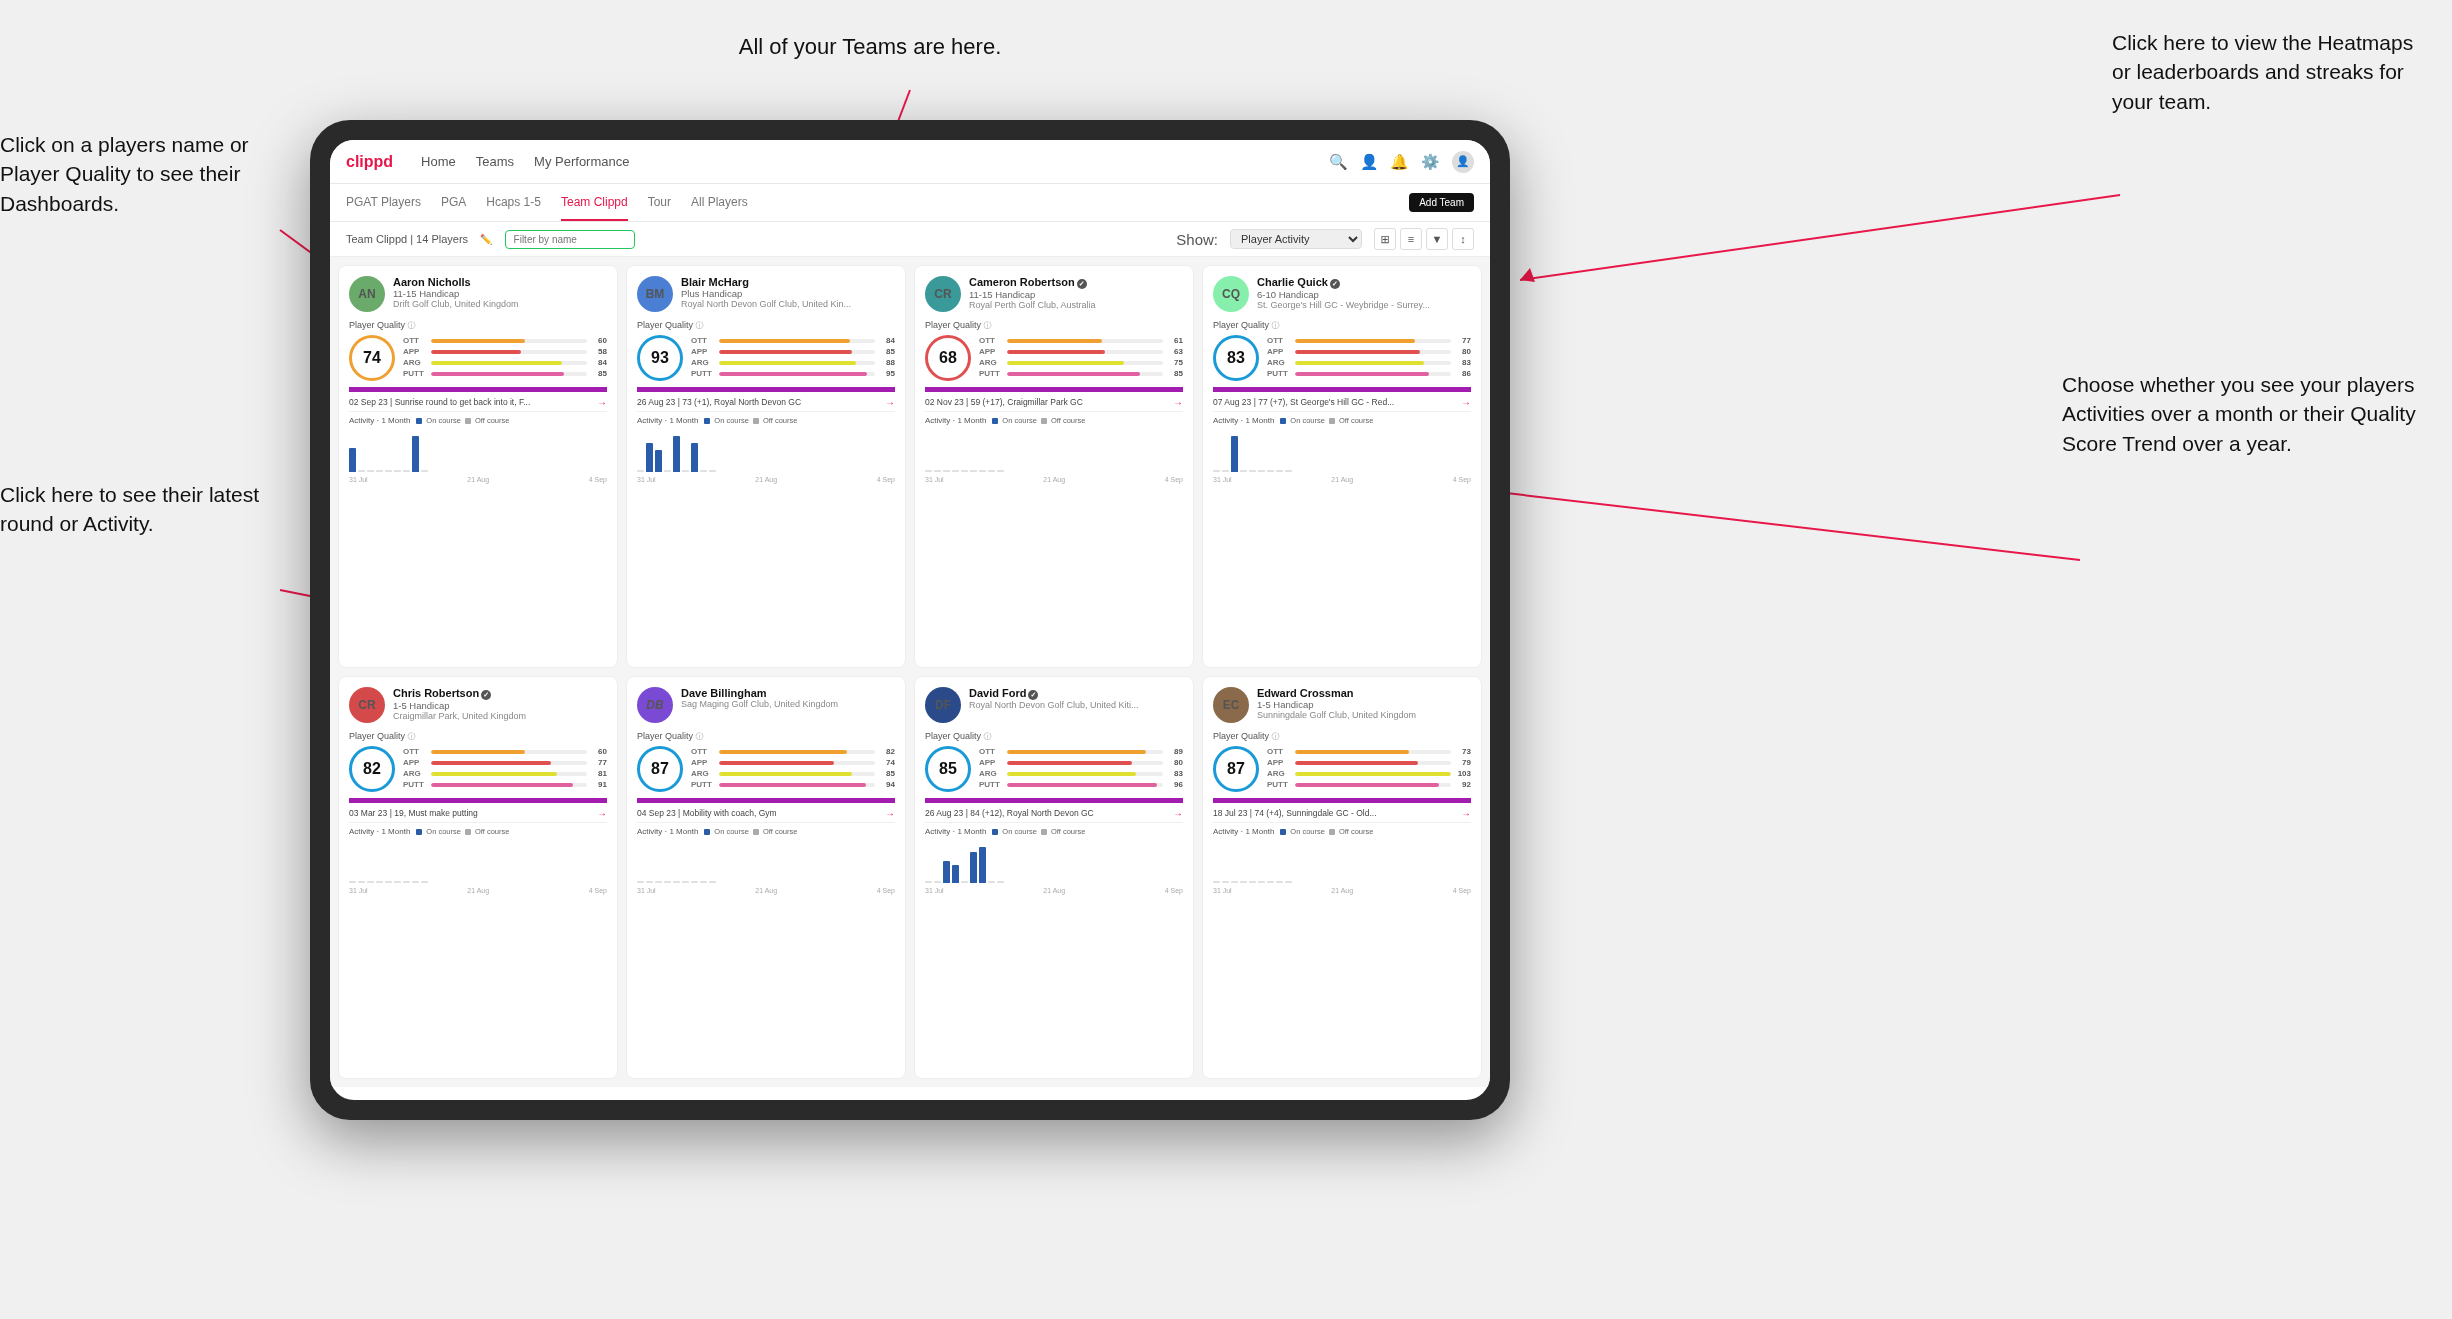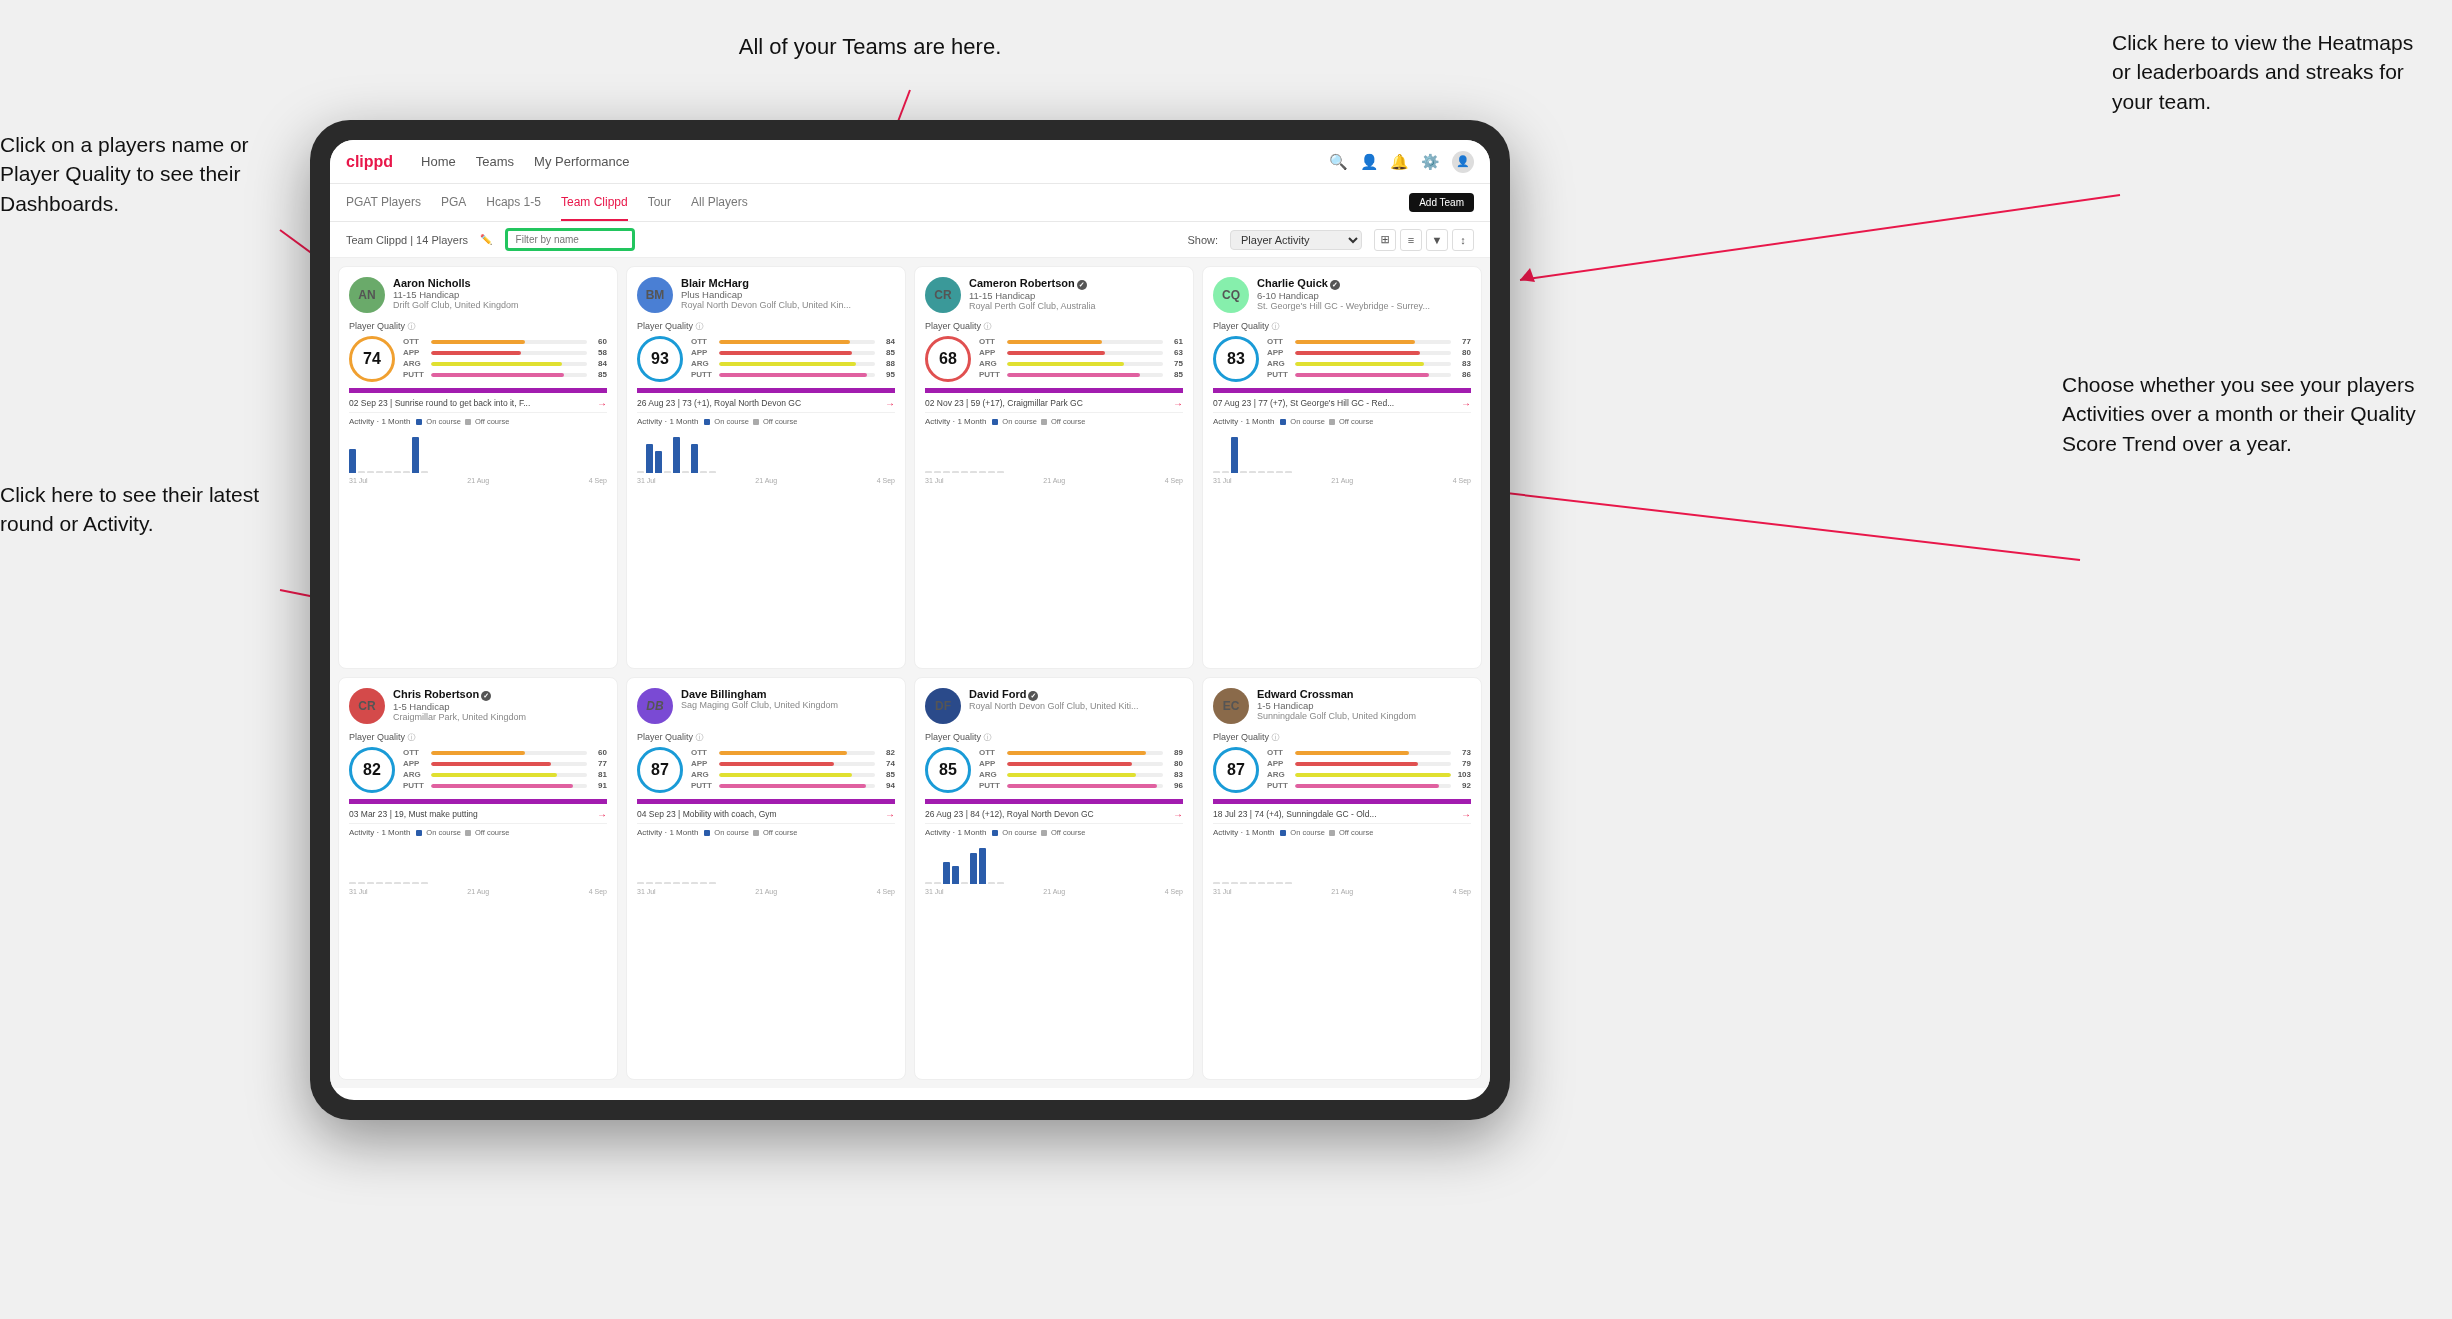--- a/index.html
+++ b/index.html
@@ -127,31 +127,31 @@
       gap: 12px;
       border-bottom: 1px solid #eee;
     }
 
     .team-label {
       font-size: 11px;
       color: #555;
     }
 
     .filter-input {
-      border: 3px solid #22c55e;
+      border: 1px solid #22c55e;
       border-radius: 4px;
       padding: 3px 8px;
       font-size: 11px;
       color: #999;
       width: 130px;
     }
 
     .show-label {
       margin-left: auto;
-      font-size: 11px;
+      font-size: 15px;
       color: #555;
       text-align: center;
     }
 
     .show-select {
       border: 1px solid #ddd;
       border-radius: 4px;
       padding: 2px 6px;
       font-size: 11px;
       color: #333;

